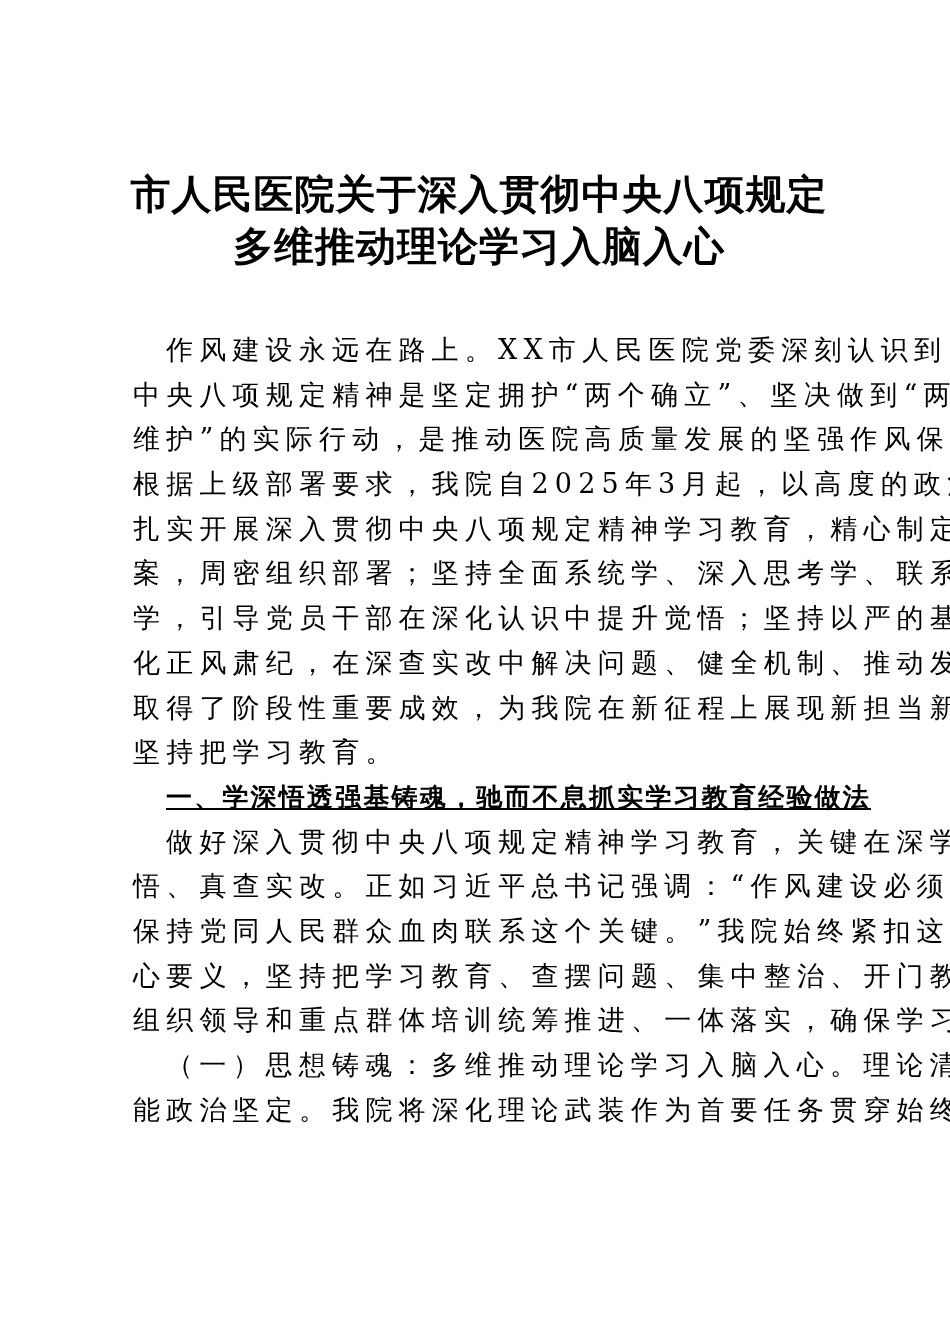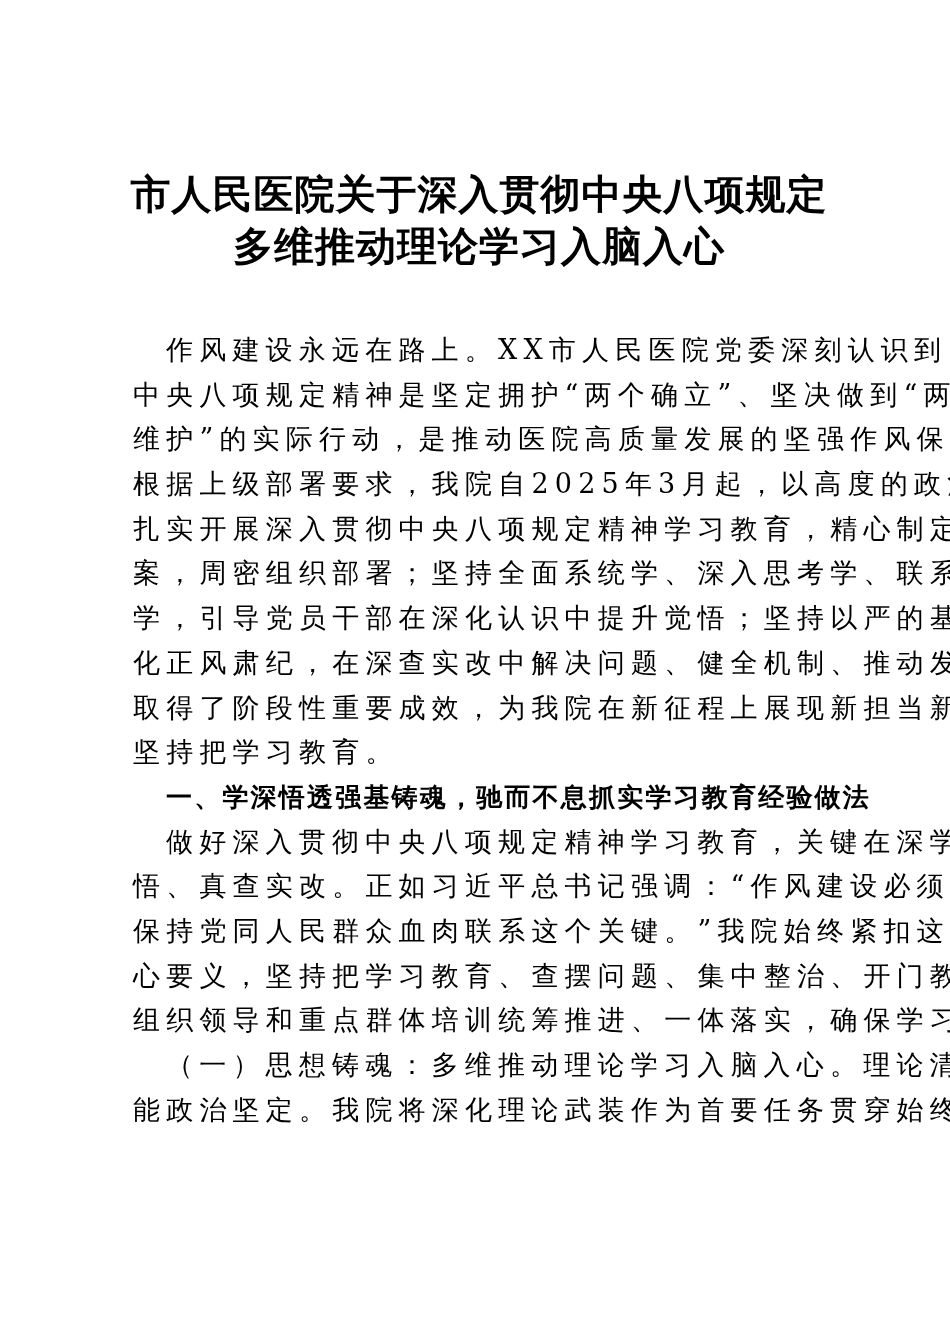--- a/index.html
+++ b/index.html
@@ -54,20 +54,21 @@
       height: 44.7px;
     }
     .indent {
       padding-left: 33px;
     }
     .heading {
       font-family: "DejaVu Sans", "Liberation Sans", sans-serif;
       font-weight: bold;
       letter-spacing: 2.2px;
       font-size: 26px;
+      text-decoration: underline;
     }
     .lead {
       font-family: Liberation Sans, sans-serif;
       text-align: center;
     }
   </style>
 </head>
 <body>
 
 <div class="page">

